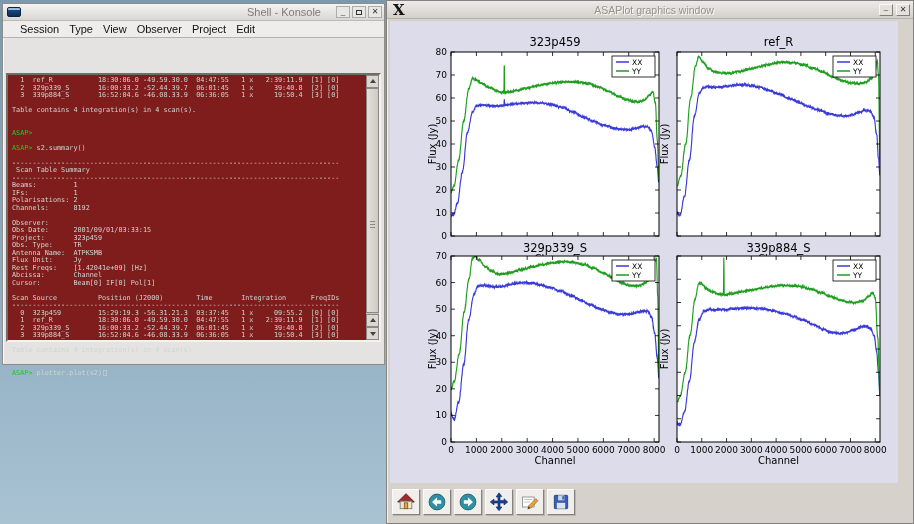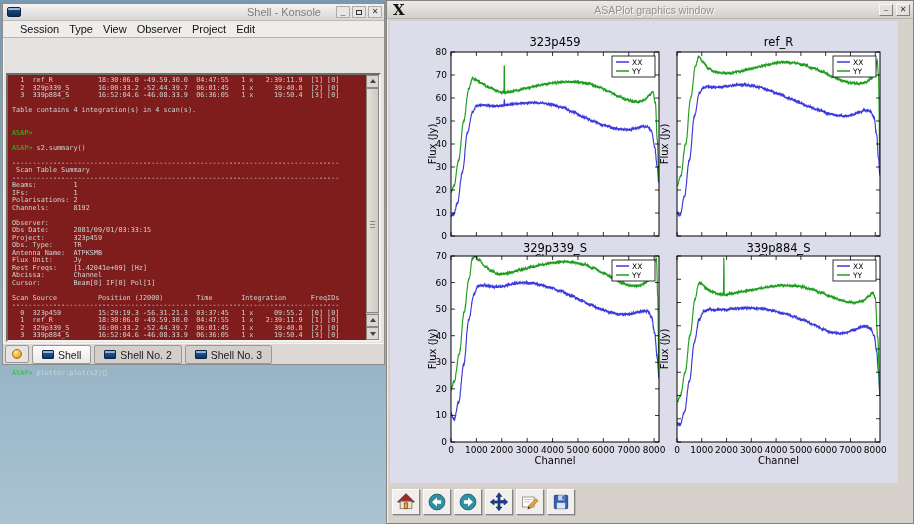--- a/index.html
+++ b/index.html
@@ -106,37 +106,20 @@
           </div>
         <div class="k-sb-slider">
             <div class="grip"></div>
           </div>
         <div class="k-sb-btn b1">
             <div class="tri-up"></div>
           </div>
         <div class="k-sb-btn b2">
             <div class="tri-down"></div>
           </div>
-      </div>
-    </div>
-    <div class="k-tabbar">
-      <div class="k-newtab">
-          <div class="orb"></div>
-        </div>
-      <div class="k-tab active">
-        <div class="tabicon"></div>
-        <span>Shell</span>
-      </div>
-      <div class="k-tab">
-        <div class="tabicon"></div>
-        <span>Shell No. 2</span>
-      </div>
-      <div class="k-tab">
-        <div class="tabicon"></div>
-        <span>Shell No. 3</span>
       </div>
     </div>
   </div>
 
   <div class="plotwin">
     <div class="p-titlebar">
       <span class="xlogo">X</span>
       <span class="p-title">ASAPlot graphics window</span>
       <div class="p-btns">
         <div class="p-btn">–</div>

